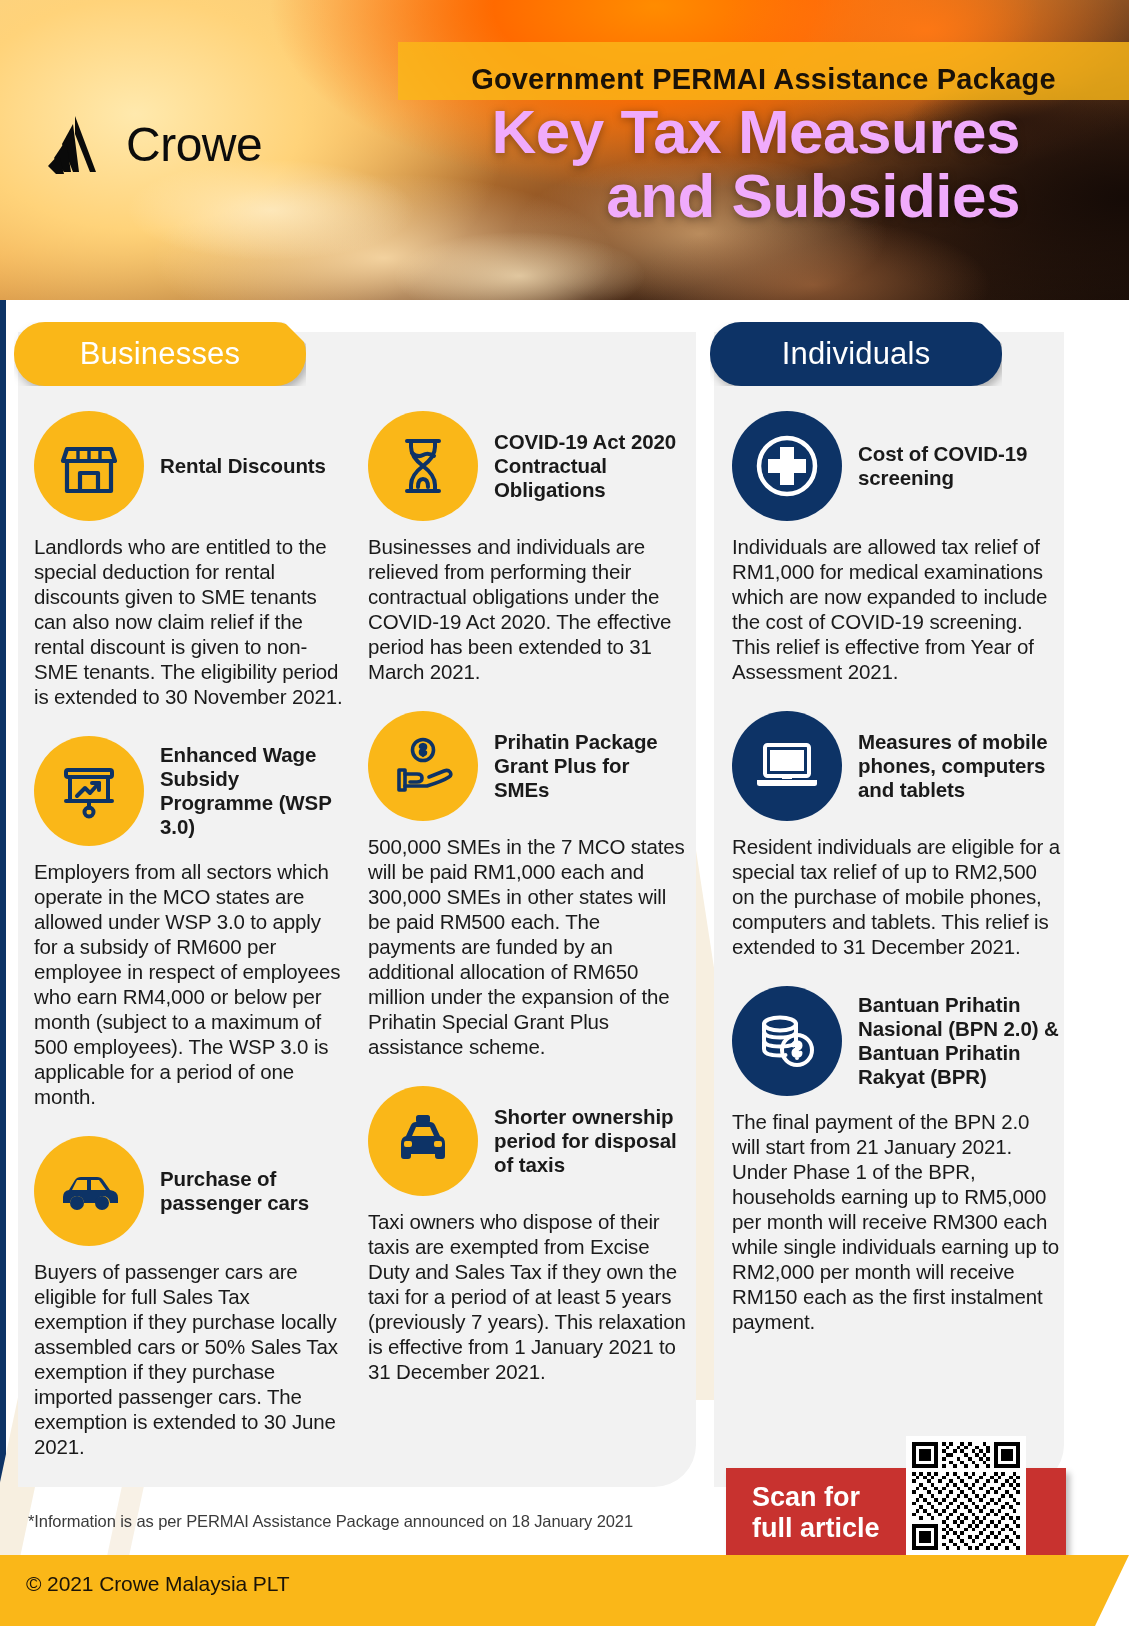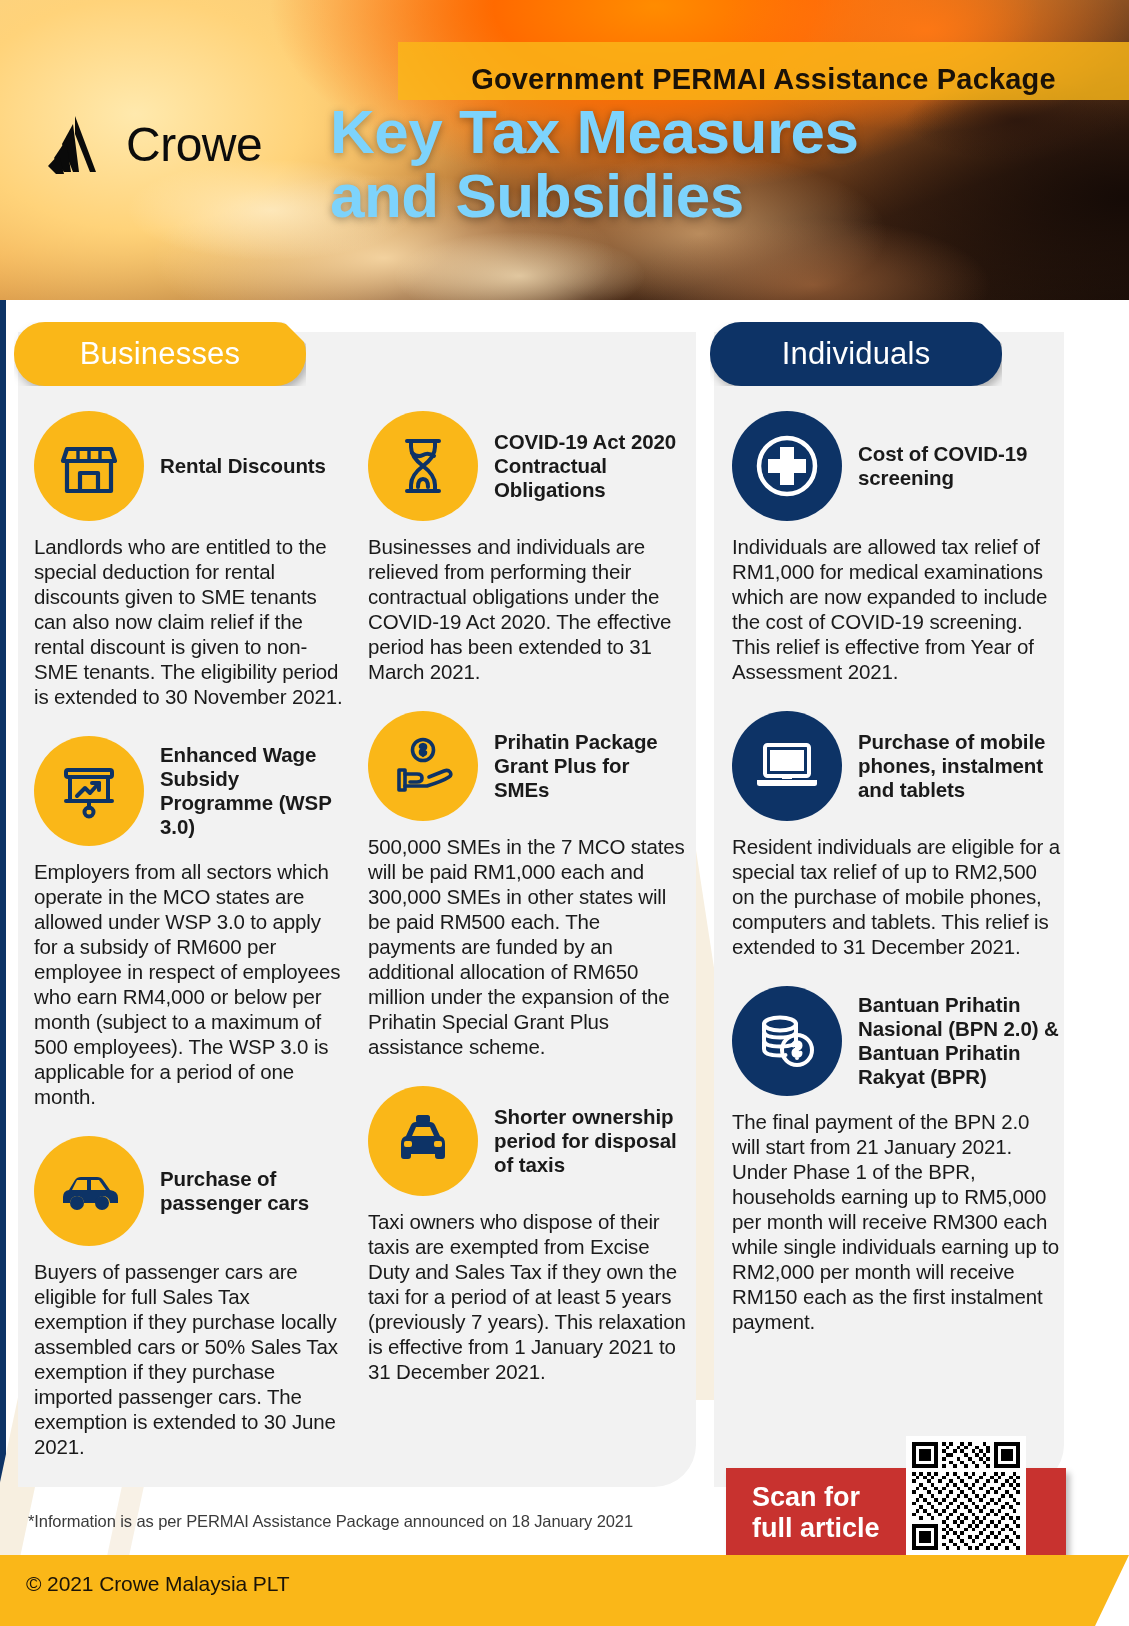--- a/index.html
+++ b/index.html
@@ -43,21 +43,21 @@
   }
   .header-kicker{
     position:absolute; left:398px; top:42px; width:731px; height:58px;
     display:flex; align-items:center; justify-content:center;
     font-size:29px; font-weight:bold; color:#1a1208; letter-spacing:.2px;
     white-space:nowrap;
     margin-top:8px;
   }
   .header-title{
     position:absolute; left:330px; top:100px; width:690px;
-    text-align:left; color:#7dd3fc; font-weight:bold;
+    text-align:right; color:#f0abfc; font-weight:bold;
     font-size:62px; line-height:1.04; letter-spacing:-.5px;
     text-shadow:0 2px 8px rgba(0,0,0,.35);
   }
   .logo{ position:absolute; left:46px; top:108px; width:240px; height:74px;
          display:flex; align-items:center; gap:22px; }
   .logo-mark{ width:58px; height:62px; flex:0 0 58px; }
   .logo-word{ font-size:48px; color:#0c0c0c; letter-spacing:-.5px; line-height:1; }
 
   
   .stage{ position:absolute; left:0; top:300px; width:1129px; height:1326px; background:#ffffff; }
@@ -338,21 +338,21 @@
       <div class="card">
         <div class="card-head">
           <span class="bubble n">
             <svg width="66" height="54" viewBox="0 0 66 54" xmlns="http://www.w3.org/2000/svg">
               <rect x="11" y="6" width="44" height="31" rx="2.5" fill="none" stroke="#ffffff" stroke-width="4"></rect>
               <rect x="16" y="11" width="34" height="21" fill="#ffffff"></rect>
               <path d="M3 41 h60 v3.5 q0 2.5-2.5 2.5 H5.5 Q3 47 3 44.5 Z" fill="#ffffff"></path>
               <rect x="28" y="37" width="10" height="3" fill="#ffffff"></rect>
             </svg>
           </span>
-          <span class="card-title">Purchase of mobile phones, instalment and tablets</span>
+          <span class="card-title">Measures of mobile phones, computers and tablets</span>
         </div>
         <div class="card-body">Resident individuals are eligible for a special tax relief of up to RM2,500 on the purchase of mobile phones, computers and tablets. This relief is extended to 31 December 2021.</div>
       </div>
 
       <div class="card">
         <div class="card-head">
           <span class="bubble n">
             <svg width="64" height="60" viewBox="0 0 64 60" xmlns="http://www.w3.org/2000/svg">
               <g fill="none" stroke="#ffffff" stroke-width="4" stroke-linecap="round" stroke-linejoin="round">
                 <ellipse cx="25" cy="13" rx="16" ry="6.5"></ellipse>

